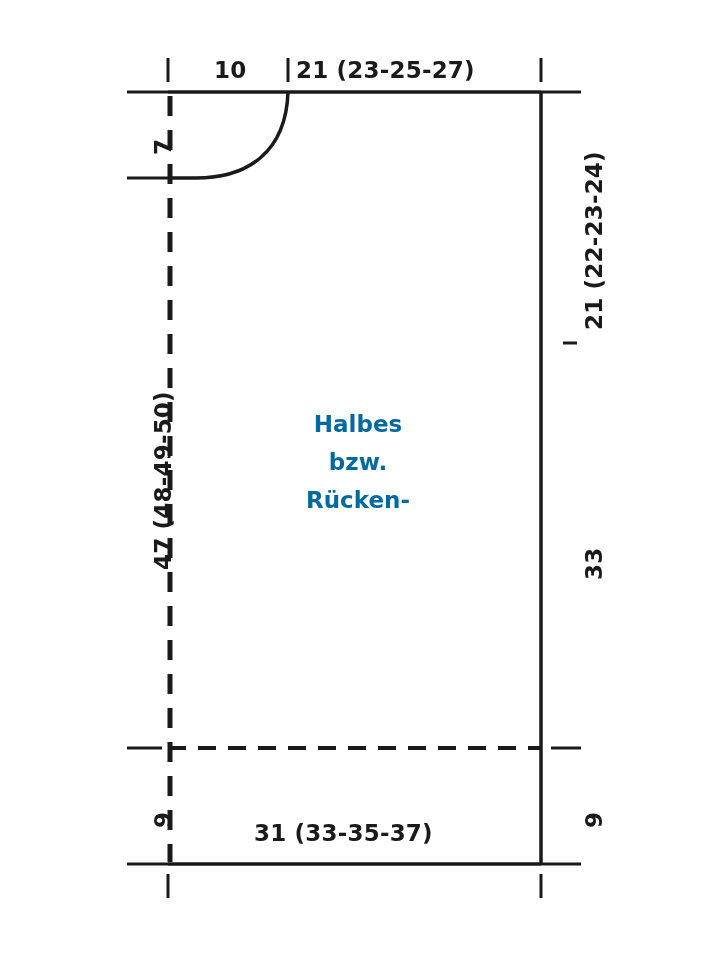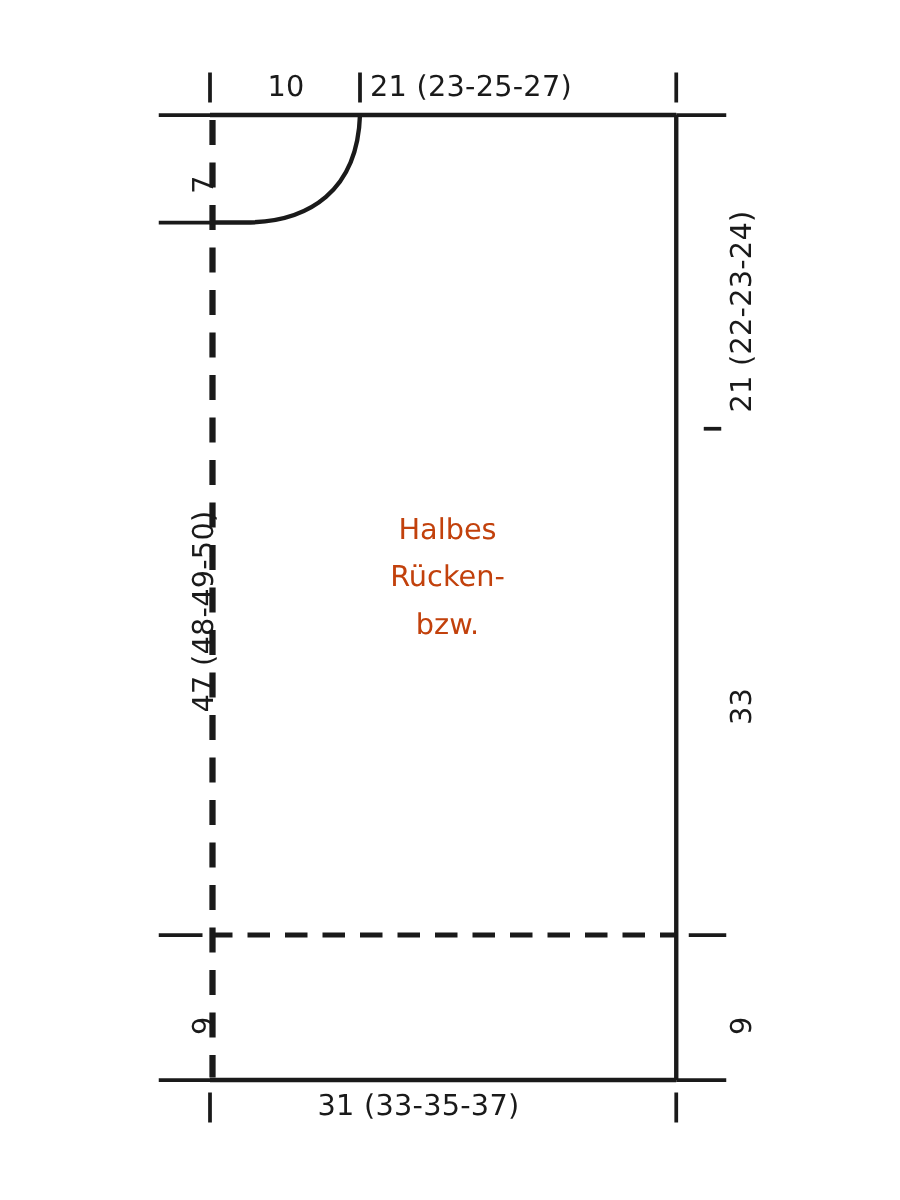--- a/index.html
+++ b/index.html
@@ -11,37 +11,38 @@
     width: 720px;
     height: 960px;
     font-family: "DejaVu Sans", "Liberation Sans", sans-serif;
     color: #1a1a1a;
     overflow: hidden;
   }
   #stage {
     position: relative;
     width: 720px;
     height: 952px;
+    font-weight: bold;
   }
   .lbl {
     position: absolute;
     font-size: 23px;
     color: #1a1a1a;
     white-space: nowrap;
     letter-spacing: 0.2px;
   }
   .vert {
     transform-origin: 0 0;
   }
   .center-text {
     position: absolute;
     text-align: center;
     font-size: 23px;
     line-height: 38px;
-    color: #c2410c;
+    color: #0369a1;
   }
   svg {
     position: absolute;
     left: 0;
     top: 0;
   }
 </style>
 </head>
 <body>
 
@@ -99,21 +100,21 @@
   <div class="lbl vert" style="left:150px; top:570px; transform: rotate(-90deg);">47 (48-49-50)</div>
 
   <div class="lbl vert" style="left:150px; top:828px; transform: rotate(-90deg);">9</div>
 
   <div class="lbl vert" style="left:581px; top:330px; transform: rotate(-90deg);">21 (22-23-24)</div>
 
   <div class="lbl vert" style="left:581px; top:580px; transform: rotate(-90deg);">33</div>
 
   <div class="lbl vert" style="left:581px; top:828px; transform: rotate(-90deg);">9</div>
 
-  <div class="lbl" style="left:254px; top:872px;">31 (33-35-37)</div>
+  <div class="lbl" style="left:254px; top:820px;">31 (33-35-37)</div>
 
   <div class="center-text" style="left:248px; top:405px; width:220px;">
     <div>Halbes</div>
+    <div>bzw.</div>
     <div>Rücken-</div>
-    <div>bzw.</div>
   </div>
 
 </div>
 
 </body></html>

